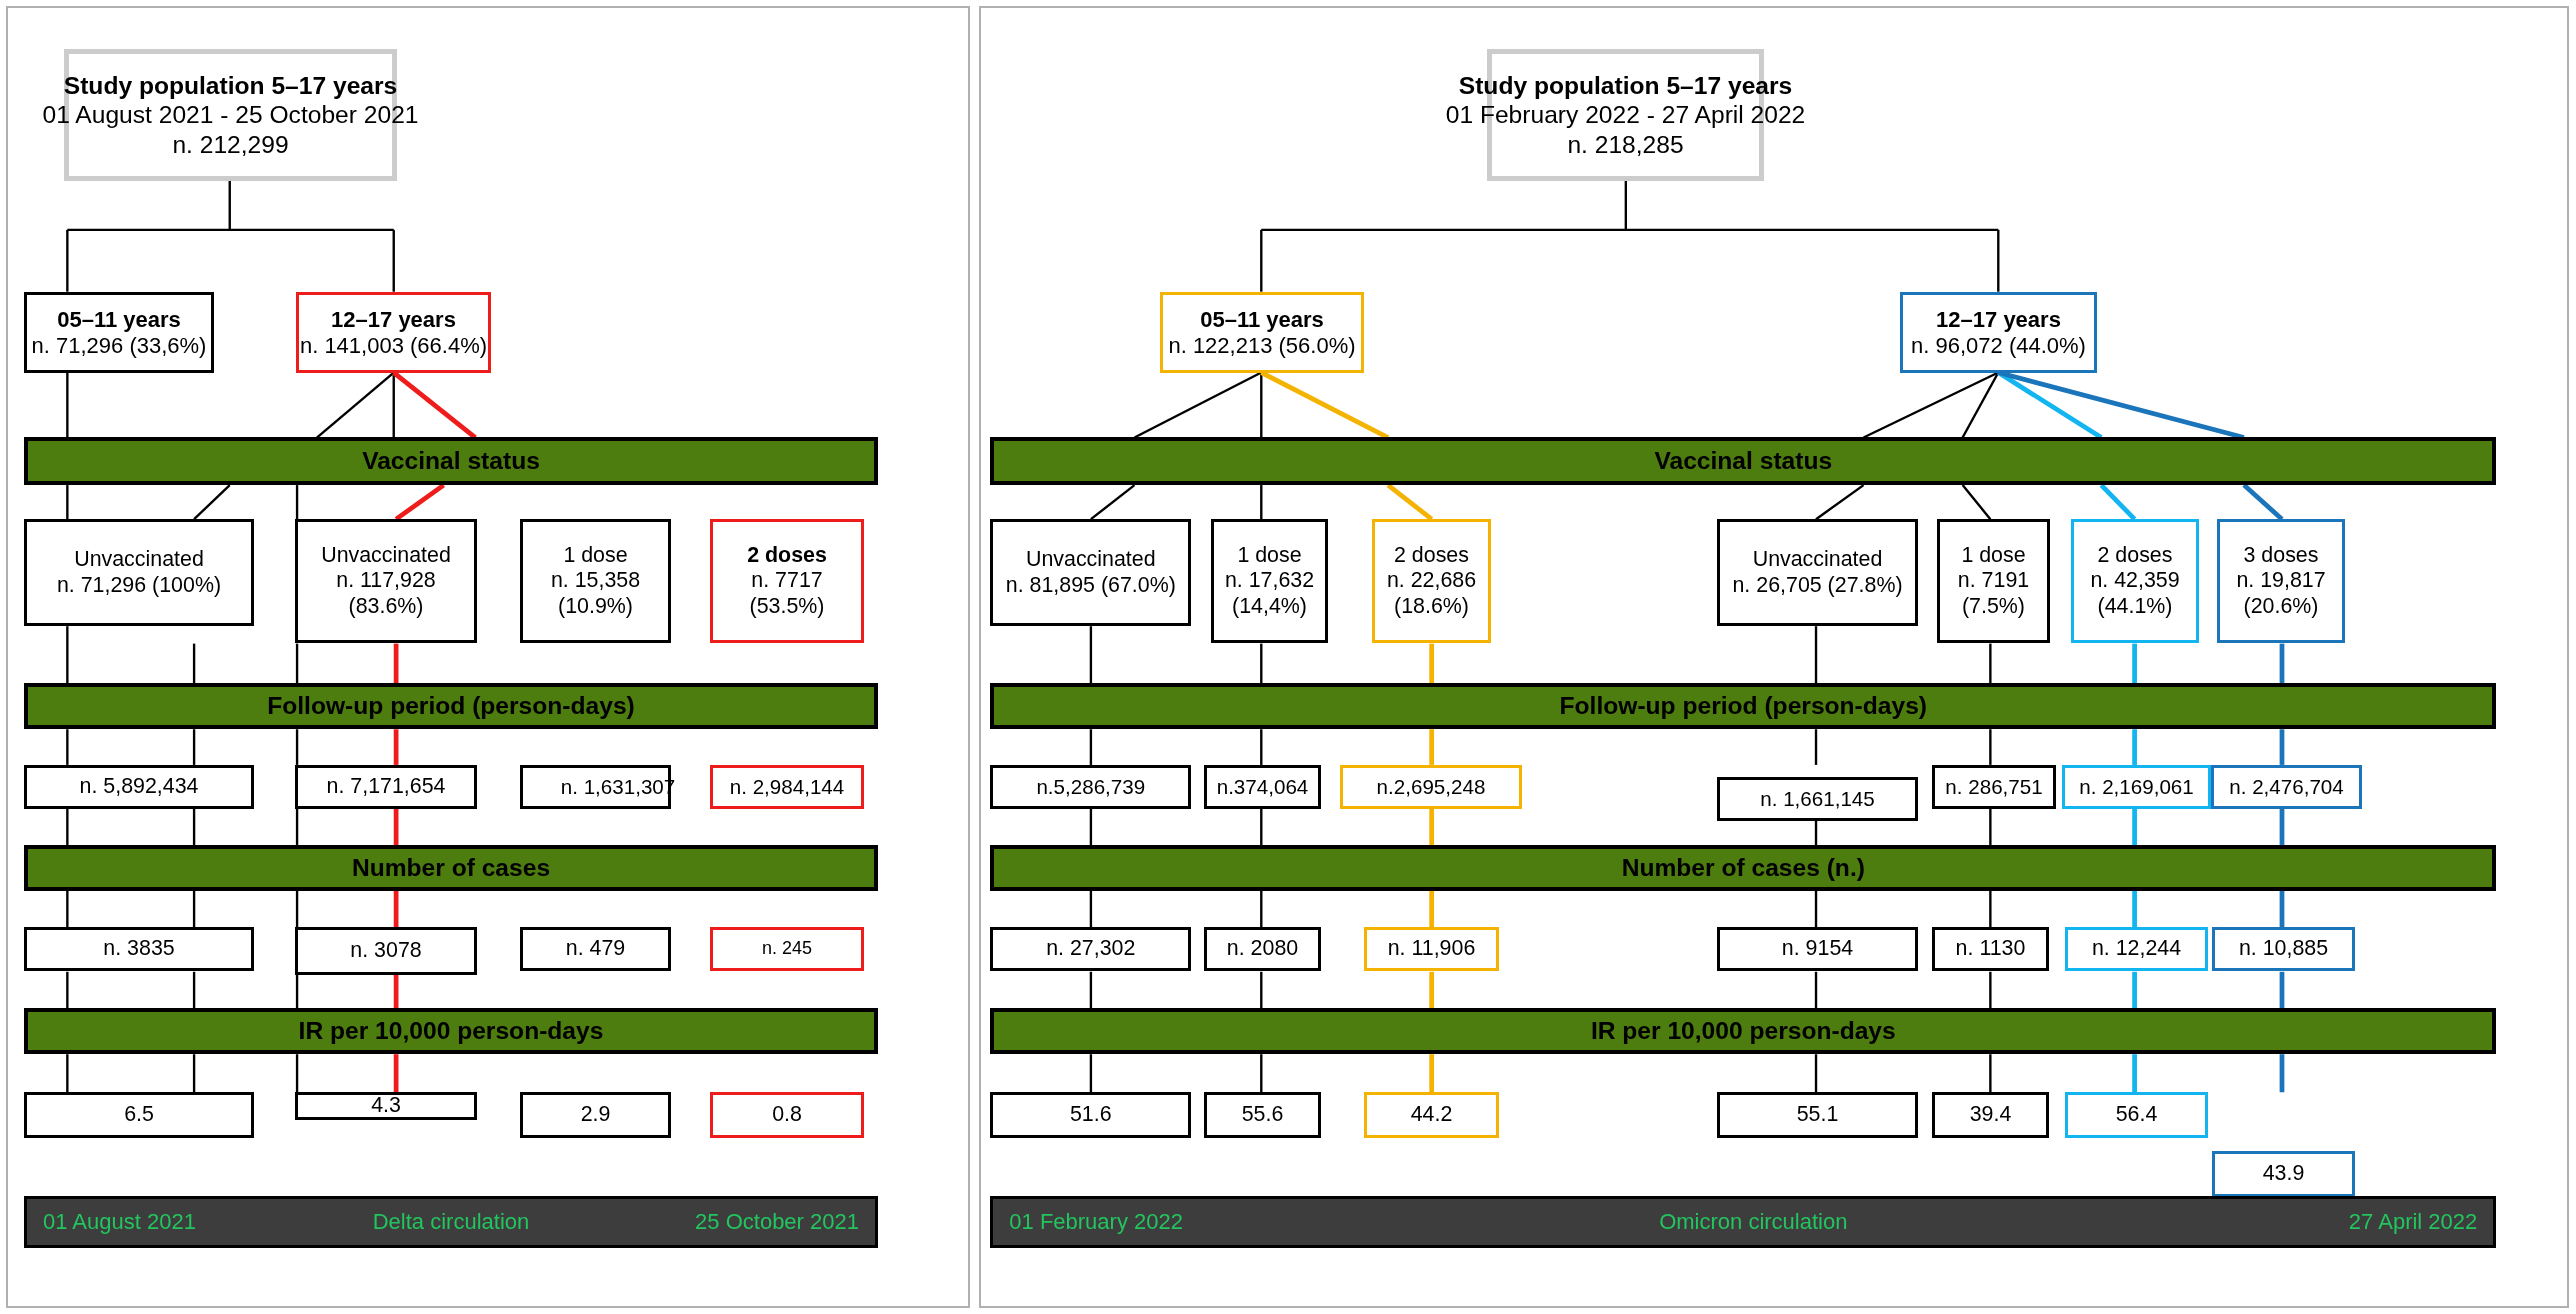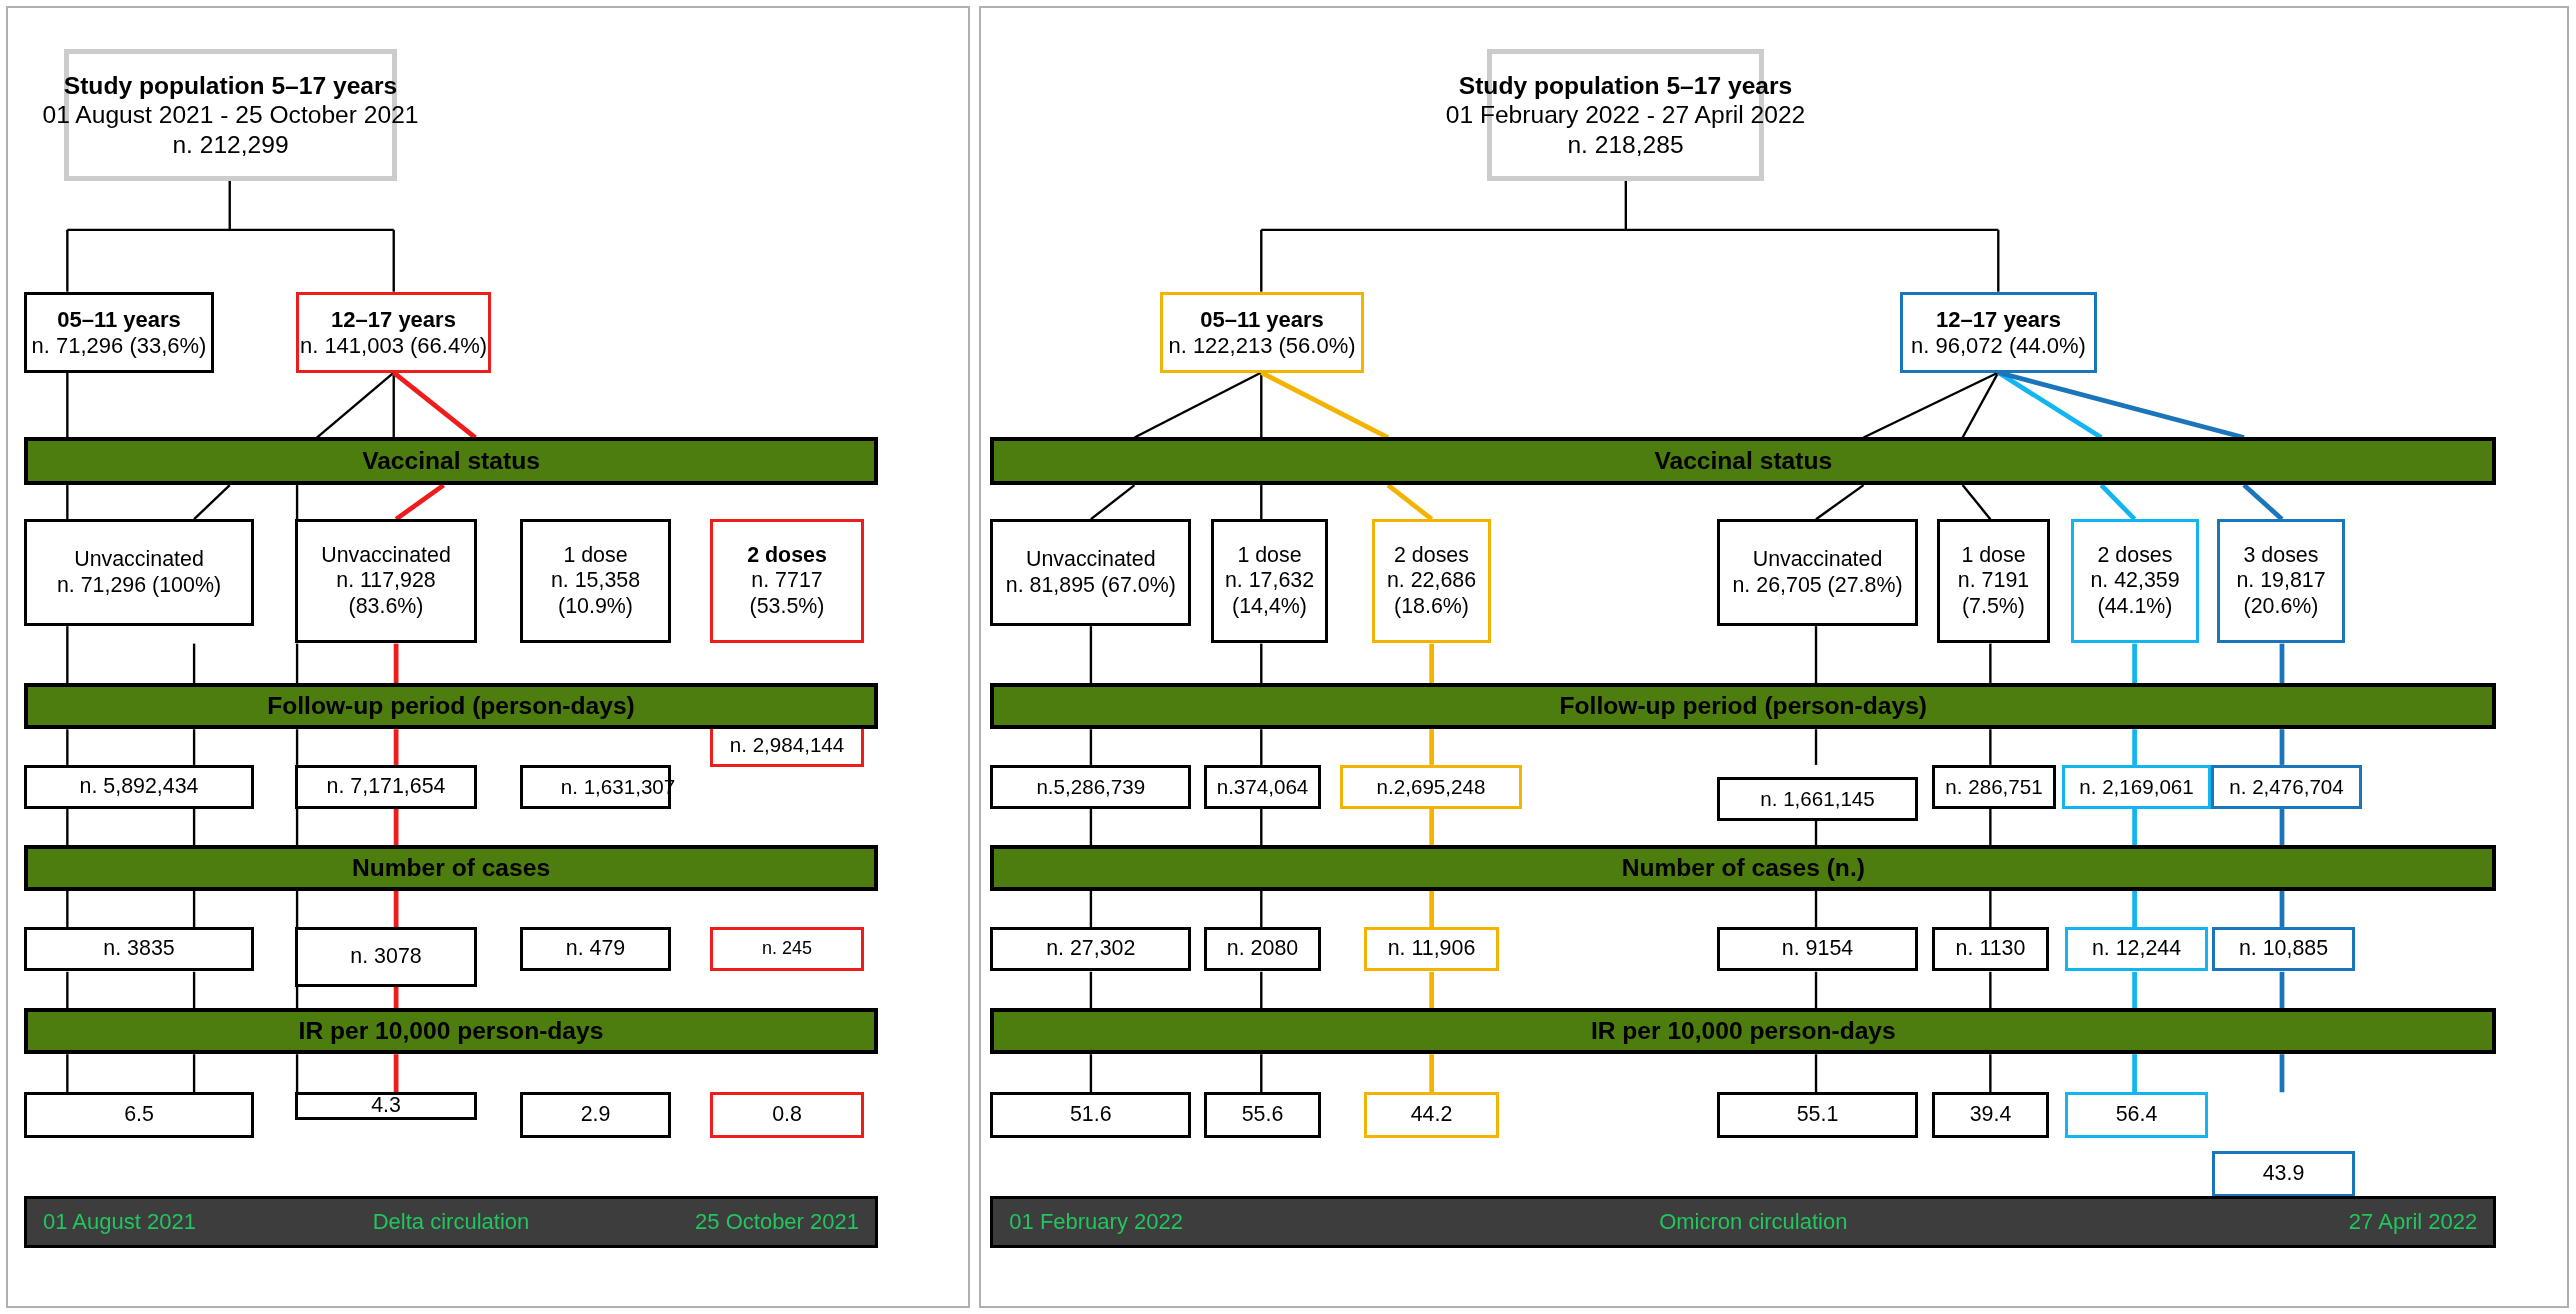--- a/index.html
+++ b/index.html
@@ -164,28 +164,28 @@
 
     <div class="box" style="left:24px;top:765px;width:230px;height:44px;font-size:21.4px;">
       <span class="ln">n. 5,892,434</span>
     </div>
     <div class="box" style="left:295px;top:765px;width:182px;height:44px;font-size:21.4px;">
       <span class="ln">n. 7,171,654</span>
     </div>
     <div class="box" style="left:520px;top:765px;width:151px;height:44px;font-size:20.6px;padding-left:45px;">
       <span class="ln">n. 1,631,307</span>
     </div>
-    <div class="box red" style="left:710px;top:723px;width:154px;height:44px;font-size:20.6px;">
+    <div class="box red" style="left:710px;top:765px;width:154px;height:44px;font-size:20.6px;">
       <span class="ln">n. 2,984,144</span>
     </div>
 
     <div class="box" style="left:24px;top:927px;width:230px;height:44px;font-size:21.4px;">
       <span class="ln">n. 3835</span>
     </div>
-    <div class="box" style="left:295px;top:927px;width:182px;height:60px;font-size:21.4px;">
+    <div class="box" style="left:295px;top:927px;width:182px;height:48px;font-size:21.4px;">
       <span class="ln">n. 3078</span>
     </div>
     <div class="box" style="left:520px;top:927px;width:151px;height:44px;font-size:21.4px;">
       <span class="ln">n. 479</span>
     </div>
     <div class="box red" style="left:710px;top:927px;width:154px;height:44px;font-size:18px;">
       <span class="ln">n. 245</span>
     </div>
 
     <div class="box" style="left:24px;top:1092px;width:230px;height:46px;font-size:21.4px;">

